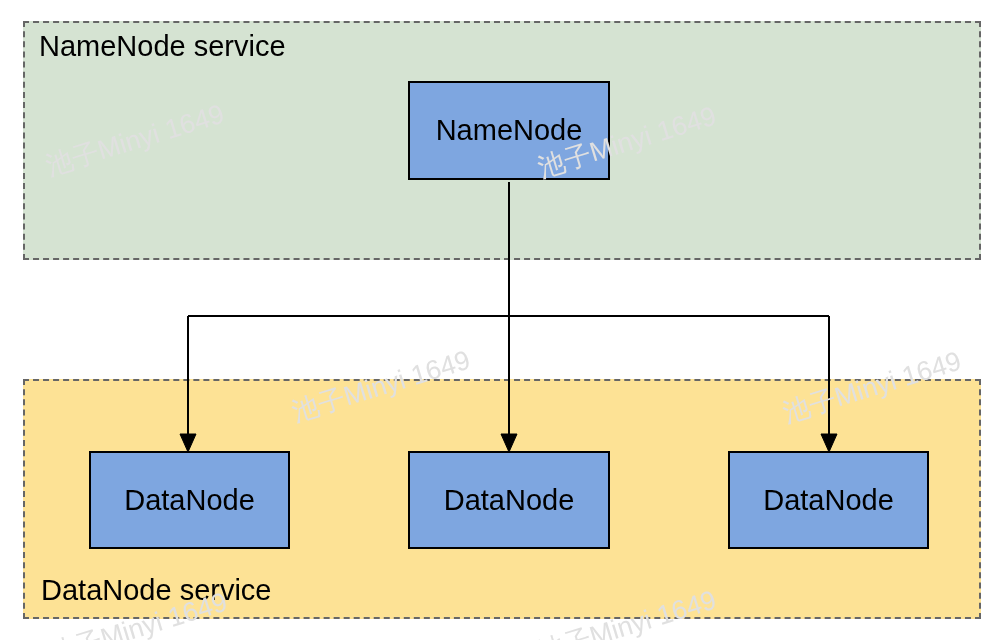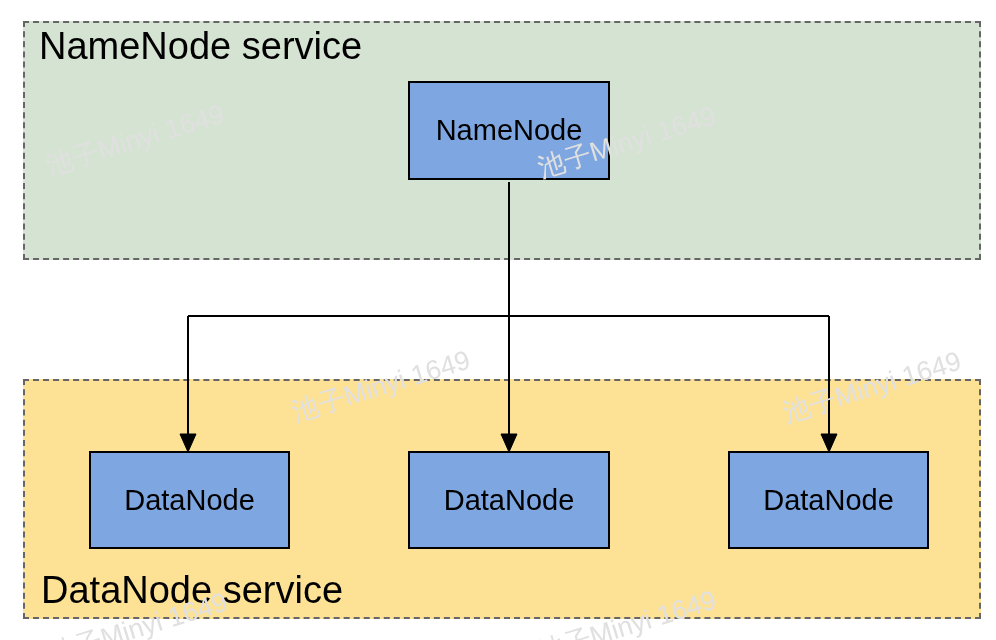--- a/index.html
+++ b/index.html
@@ -16,21 +16,21 @@
   .zone {
     position: absolute;
     border: 2px dashed #666666;
     box-sizing: border-box;
   }
   #zone-namenode { left: 23px; top: 21px; width: 958px; height: 239px; }
   #zone-datanode { left: 23px; top: 379px; width: 958px; height: 240px; }
 
   .zone-label {
     position: absolute;
-    font-size: 38px;
+    font-size: 29px;
     line-height: 34px;
     color: #000000;
     white-space: nowrap;
   }
   #zone-namenode .zone-label { left: 14px; top: 6px; }
   #zone-datanode .zone-label { left: 16px; top: 192px; }
 
   
   .node {
     position: absolute;

